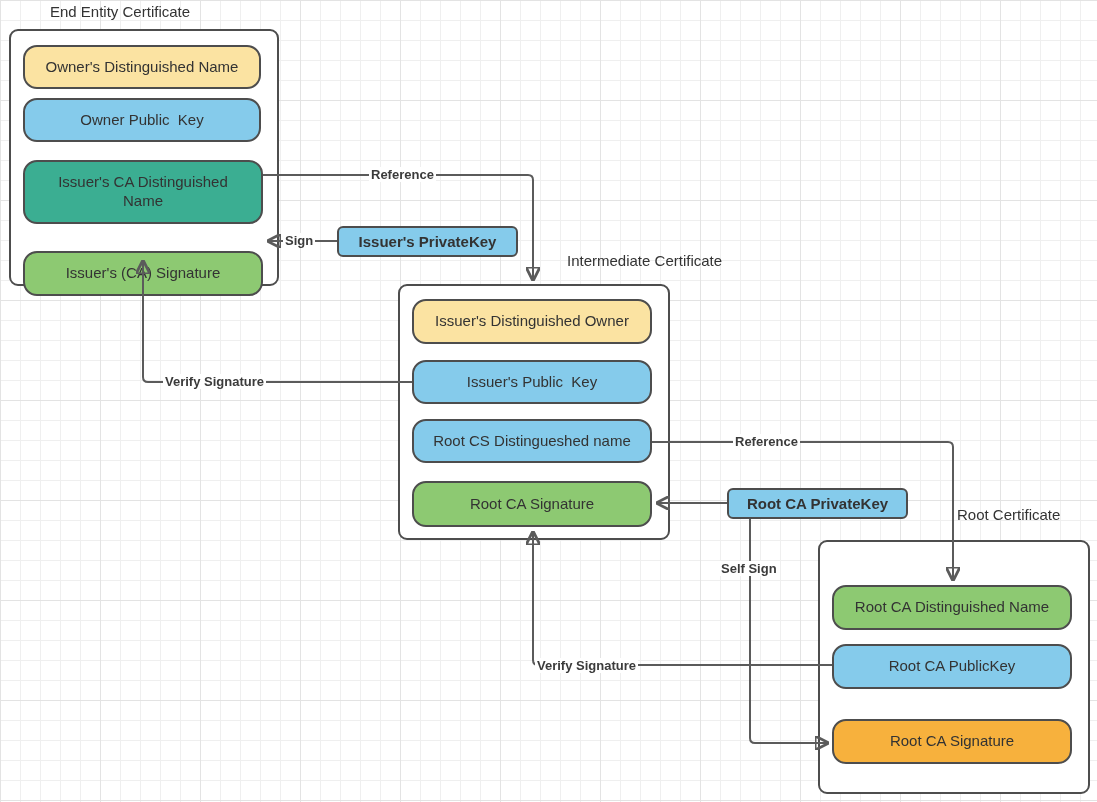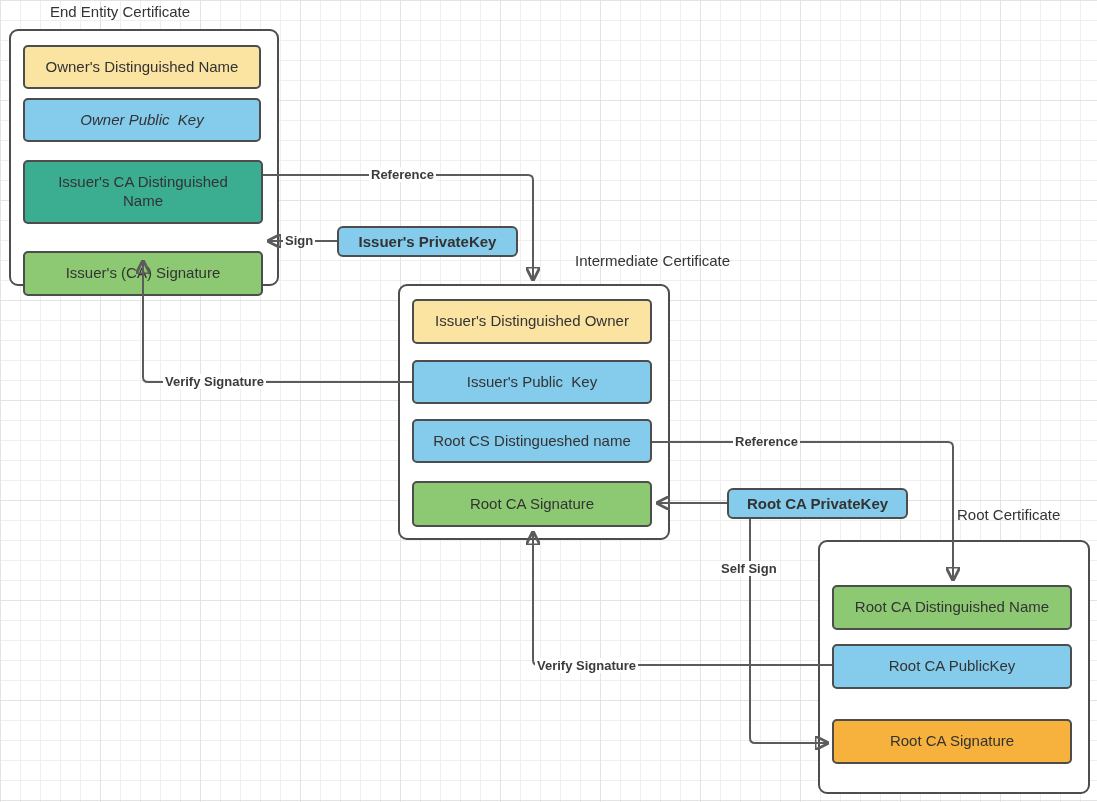--- a/index.html
+++ b/index.html
@@ -32,21 +32,21 @@
     font-size: 15px;
     color: #333333;
     z-index: 3;
     white-space: nowrap;
   }
 
   .field {
     position: absolute;
     box-sizing: border-box;
     border: 2px solid #4d4d4d;
-    border-radius: 5px;
+    border-radius: 14px;
     display: flex;
     align-items: center;
     justify-content: center;
     text-align: center;
     font-size: 15px;
     color: #333333;
     line-height: 1.25;
     padding: 16px 16px;
     white-space: pre-wrap;
     z-index: 3;
@@ -98,27 +98,27 @@
 <body>
 
 <div class="canvas">
 
   <div class="group-title" style="left:50px; top:3px;">End Entity Certificate</div>
 
   <div class="container-box" style="left:9px; top:29px; width:266px; height:253px;"></div>
 
   <div class="field" style="left: 23px; top: 45px; width: 238px; height: 44px; background-color: rgb(251, 227, 162);">Owner's Distinguished Name</div>
 
-  <div class="field" style="left: 23px; top: 98px; width: 238px; height: 44px; background-color: rgb(133, 203, 235); font-style: italic;">Owner Public  Key</div>
+  <div class="field" style="left: 23px; top: 98px; width: 238px; height: 44px; background-color: rgb(133, 203, 235);">Owner Public  Key</div>
 
   <div class="field" style="left: 23px; top: 160px; width: 240px; height: 64px; background-color: rgb(59, 174, 146);">Issuer's CA Distinguished Name</div>
 
   <div class="field" style="left: 23px; top: 211px; width: 240px; height: 45px; background-color: rgb(141, 201, 114); margin-top: 40px;">Issuer's (CA) Signature</div>
 
-  <div class="group-title" style="left:567px; top:252px;margin-left:8px;">Intermediate Certificate</div>
+  <div class="group-title" style="left:567px; top:252px;">Intermediate Certificate</div>
 
   <div class="container-box" style="left:398px; top:284px; width:268px; height:252px;"></div>
 
   <div class="field" style="left: 412px; top: 299px; width: 240px; height: 45px; background-color: rgb(251, 227, 162);">Issuer's Distinguished Owner</div>
 
   <div class="field" style="left: 412px; top: 360px; width: 240px; height: 44px; background-color: rgb(133, 203, 235);">Issuer's Public  Key</div>
 
   <div class="field" style="left: 412px; top: 419px; width: 240px; height: 44px; background-color: rgb(133, 203, 235);">Root CS Distingueshed name</div>
 
   <div class="field" style="left: 412px; top: 481px; width: 240px; height: 46px; background-color: rgb(141, 201, 114);">Root CA Signature</div>

